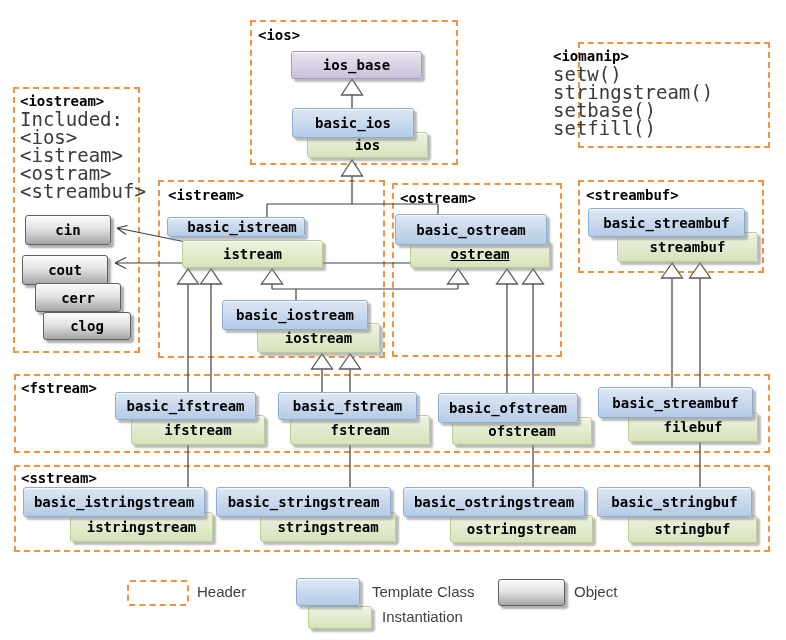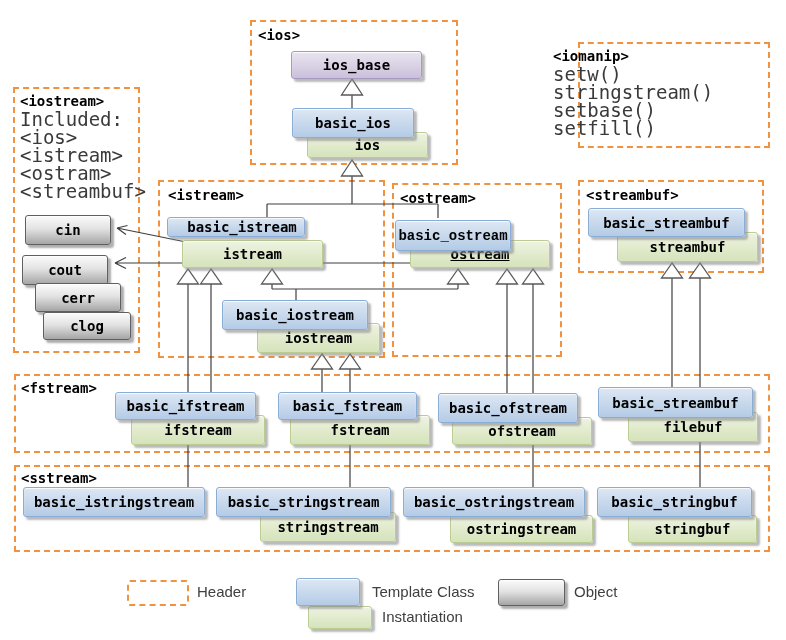--- a/index.html
+++ b/index.html
@@ -113,34 +113,35 @@
   <div class="cbox base" style="left:291px;top:51px;width:131px;height:28px;">ios_base</div>
   <div class="cbox inst" style="left:307px;top:132px;width:121px;height:26px;">ios</div>
   <div class="cbox tpl" style="left:292px;top:108px;width:122px;height:30px;">basic_ios</div>
 
   <div class="cbox inst" style="left:182px;top:240px;width:141px;height:28px;">istream</div>
   <div class="cbox tpl" style="left:167px;top:217px;width:138px;height:20px;padding-left:12px;">basic_istream</div>
   <div class="cbox inst" style="left:257px;top:323px;width:123px;height:30px;">iostream</div>
   <div class="cbox tpl" style="left:222px;top:300px;width:146px;height:30px;">basic_iostream</div>
 
   <div class="cbox inst" style="left:410px;top:240px;width:140px;height:28px;text-decoration:underline;">ostream</div>
-  <div class="cbox tpl" style="left:395px;top:220px;width:116px;height:31px;font-family:Liberation Mono, monospace;">basic_ostream</div>
+  <div class="cbox tpl" style="left:395px;top:214px;width:152px;height:31px;">basic_ostream</div>
 
   <div class="cbox inst" style="left:617px;top:232px;width:141px;height:30px;">streambuf</div>
   <div class="cbox tpl" style="left:588px;top:208px;width:157px;height:29px;">basic_streambuf</div>
 
   <div class="cbox inst" style="left:131px;top:415px;width:134px;height:30px;">ifstream</div>
   <div class="cbox tpl" style="left:115px;top:392px;width:141px;height:28px;">basic_ifstream</div>
   <div class="cbox inst" style="left:290px;top:415px;width:140px;height:30px;">fstream</div>
   <div class="cbox tpl" style="left:278px;top:392px;width:139px;height:28px;">basic_fstream</div>
   <div class="cbox inst" style="left:452px;top:417px;width:140px;height:28px;">ofstream</div>
   <div class="cbox tpl" style="left:438px;top:393px;width:140px;height:30px;">basic_ofstream</div>
   <div class="cbox inst" style="left:628px;top:412px;width:130px;height:30px;">filebuf</div>
   <div class="cbox tpl" style="left:598px;top:387px;width:155px;height:31px;">basic_streambuf</div>
 
+  <div class="cbox inst" style="left:70px;top:512px;width:143px;height:30px;">istringstream</div>
   <div class="cbox tpl" style="left:23px;top:487px;width:182px;height:30px;">basic_istringstream</div>
   <div class="cbox inst" style="left:260px;top:512px;width:136px;height:30px;">stringstream</div>
   <div class="cbox tpl" style="left:216px;top:487px;width:175px;height:30px;">basic_stringstream</div>
   <div class="cbox inst" style="left:450px;top:515px;width:143px;height:28px;">ostringstream</div>
   <div class="cbox tpl" style="left:403px;top:487px;width:182px;height:30px;">basic_ostringstream</div>
   <div class="cbox inst" style="left:628px;top:515px;width:129px;height:28px;">stringbuf</div>
   <div class="cbox tpl" style="left:597px;top:487px;width:155px;height:30px;">basic_stringbuf</div>
 
   <div class="cbox obj" style="left:25px;top:215px;width:86px;height:30px;z-index:3;">cin</div>
   <div class="cbox obj" style="left:22px;top:255px;width:86px;height:30px;z-index:4;">cout</div>

